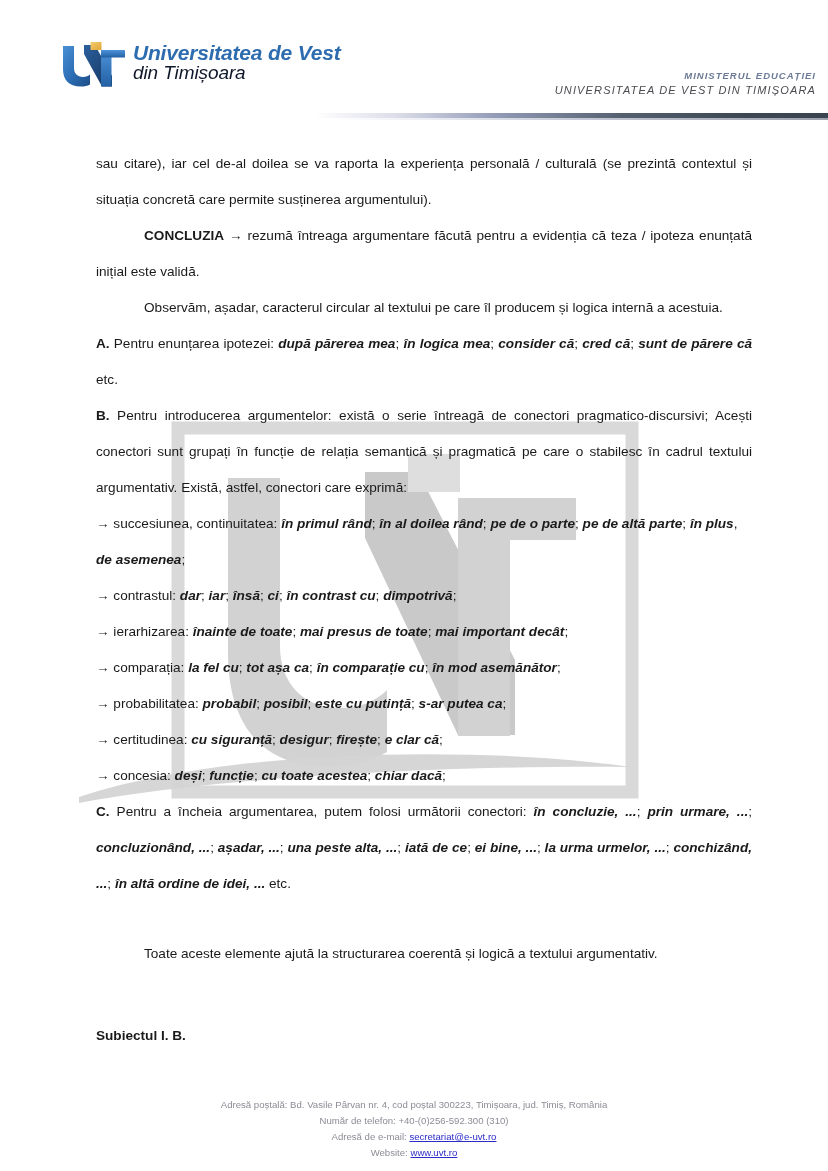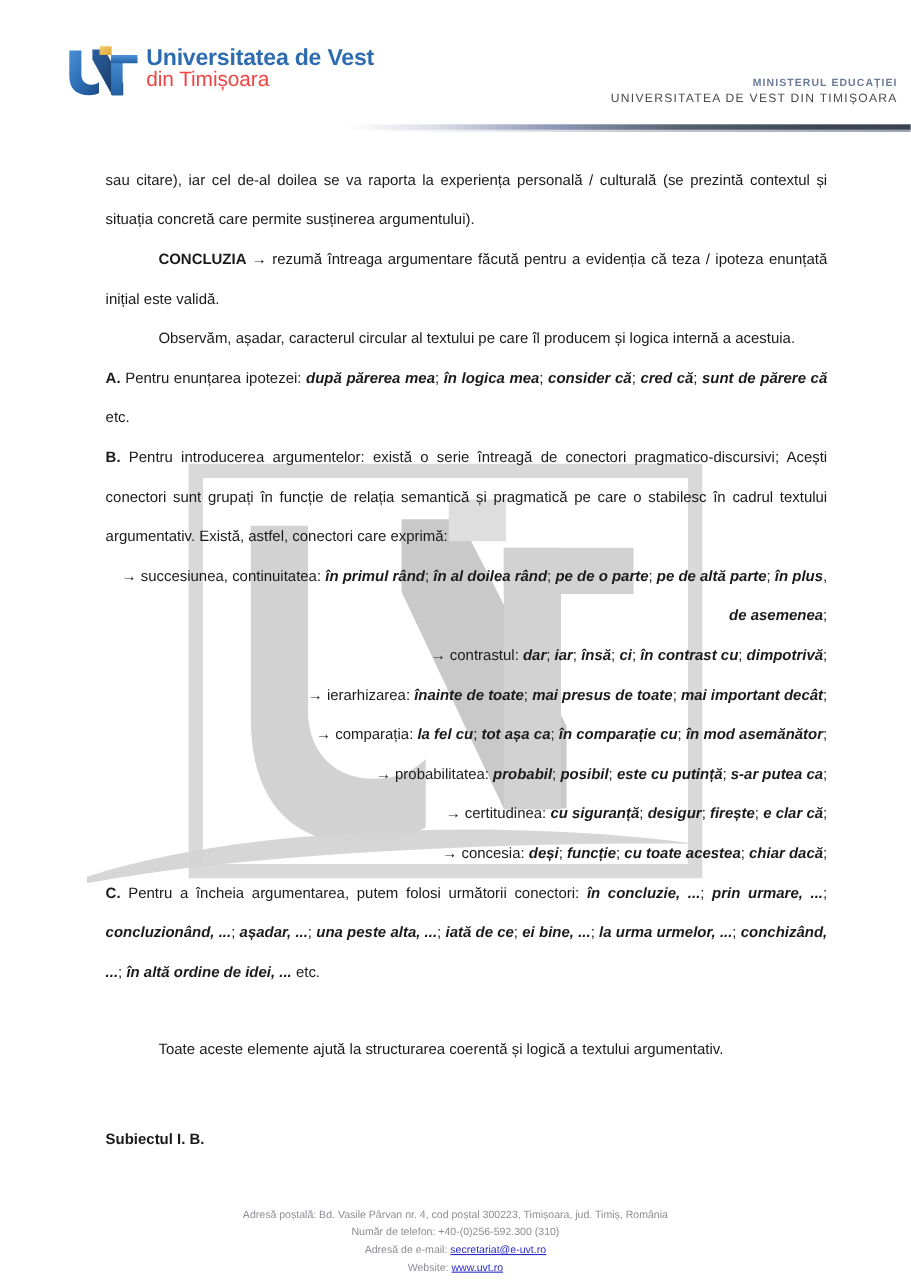--- a/index.html
+++ b/index.html
@@ -16,20 +16,21 @@
     font-family: "Liberation Sans", sans-serif;
     overflow: hidden;
   }
 
   
   .header {
     position: absolute;
     top: 0; left: 0;
     width: 828px;
     height: 130px;
+    font-style: italic;
   }
   .logo-block {
     position: absolute;
     left: 55px;
     top: 40px;
     display: flex;
     align-items: flex-start;
   }
   .logo-mark {
     width: 72px;
@@ -43,21 +44,21 @@
   }
   .logo-line1 {
     font-size: 21px;
     font-weight: bold;
     color: #2e6cb0;
     letter-spacing: -0.2px;
     white-space: nowrap;
   }
   .logo-line2 {
     font-size: 19px;
-    color: #ef4444;
+    color: #0f172a;
     letter-spacing: -0.1px;
     white-space: nowrap;
   }
 
   .ministry-block {
     position: absolute;
     right: 12px;
     top: 70px;
     text-align: right;
   }
@@ -132,21 +133,21 @@
     z-index: 2;
   }
   .content p {
     margin: 0 0 0 0;
     font-size: 13.6px;
     color: #1a1a1a;
     line-height: 36px;
     text-align: justify;
     text-justify: inter-word;
   }
-  .content p.nojust { text-align: right; }
+  .content p.nojust { text-align: left; }
   .indent { display: inline-block; width: 48px; }
   .bi { font-weight: bold; font-style: italic; }
   .b  { font-weight: bold; }
   .spacer-md { height: 34px; }
   .spacer-lg { height: 46px; }
 
   
   .footer {
     position: absolute;
     left: 0;

